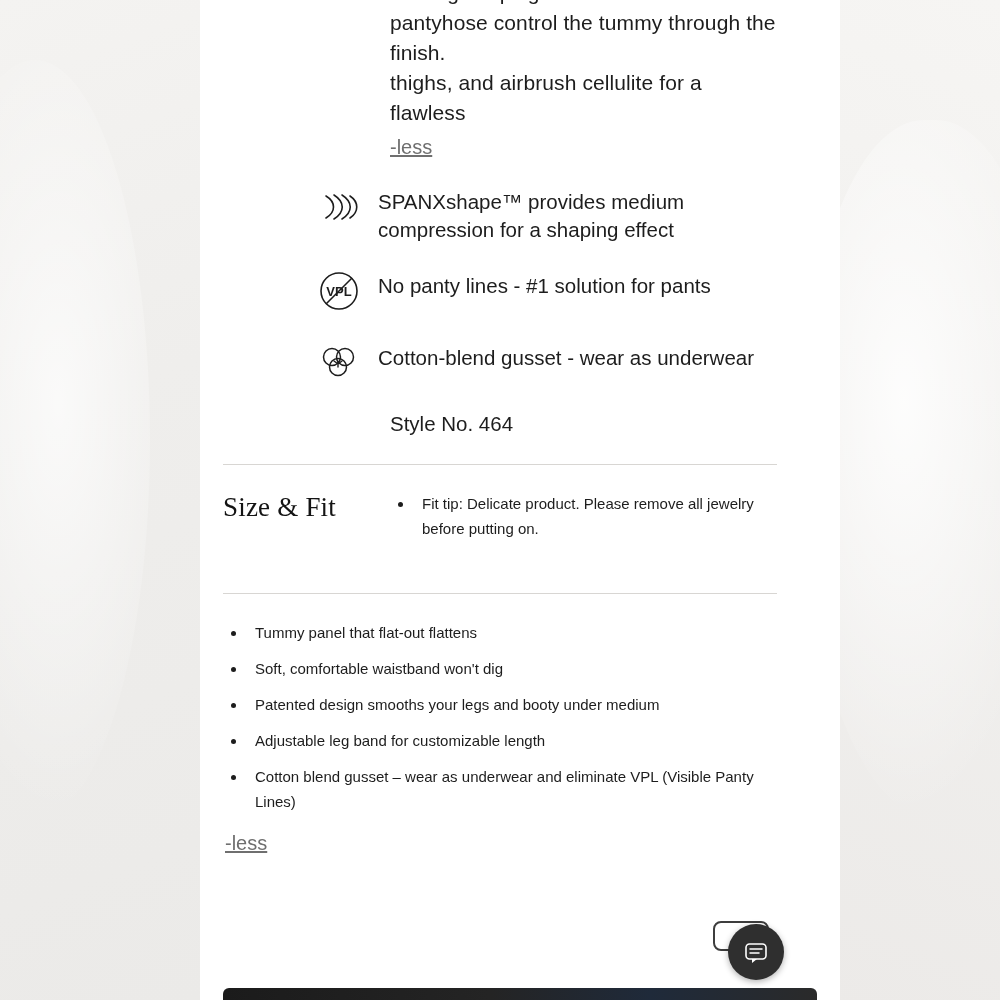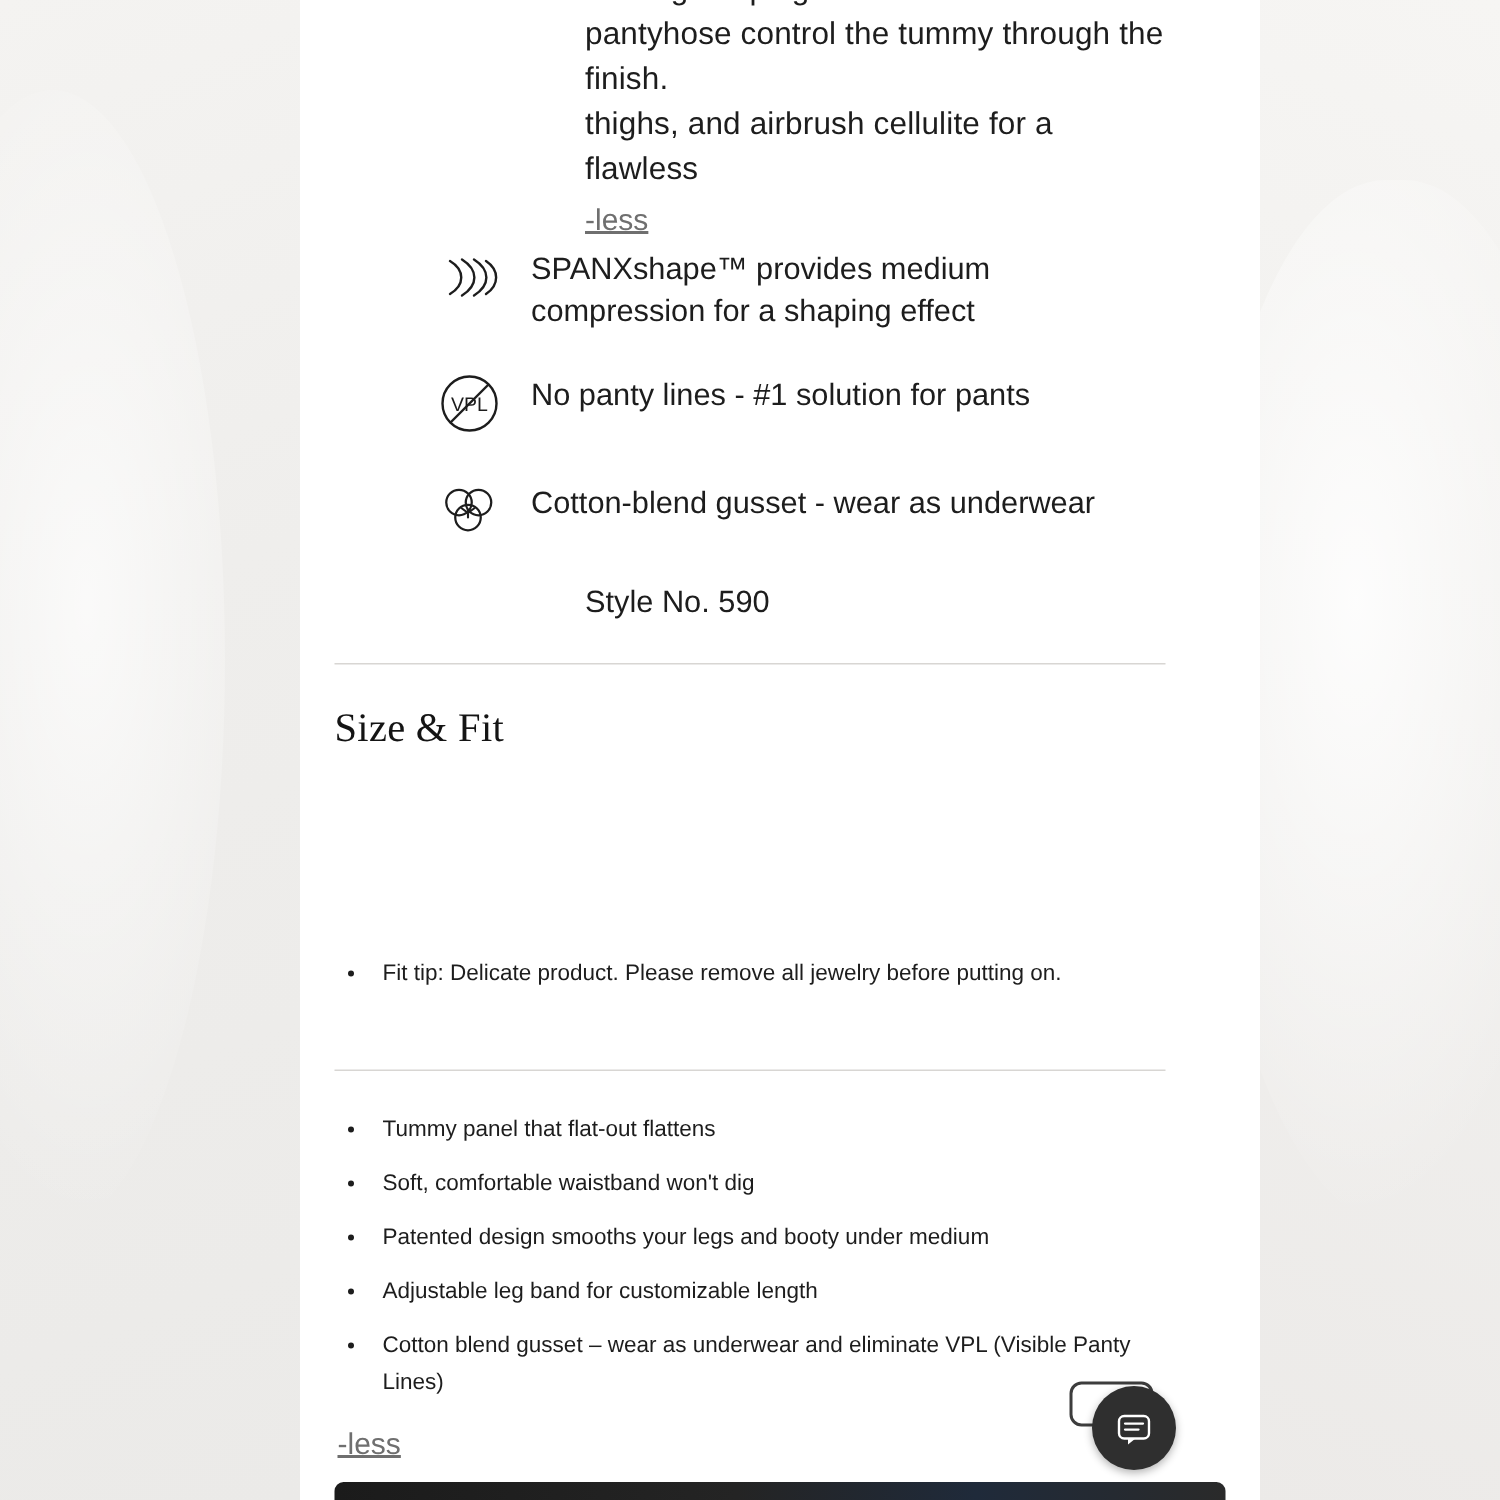--- a/index.html
+++ b/index.html
@@ -81,35 +81,38 @@
     font-size: 20px;
     line-height: 26px;
     color: #6f6f6f;
     text-decoration: underline;
     margin-top: 6px;
     cursor: pointer;
   }
 
   
   .features {
-    padding-left: 90px;
+    margin-top: 22px;
+    padding-left: 114px;
     padding-right: 22px;
   }
   .feature {
     display: flex;
     align-items: flex-start;
     margin-bottom: 22px;
   }
   .feature-icon {
     flex: 0 0 50px;
     width: 50px;
     height: 50px;
     margin-right: 14px;
     display: flex;
     align-items: center;
+    justify-content: center;
+    font-weight: bold;
   }
   .feature-text {
     font-size: 20.5px;
     line-height: 28px;
     color: #1d1d1d;
     padding-top: 6px;
   }
 
   .style-no {
     padding-left: 190px;
@@ -121,21 +124,20 @@
 
   
   .divider {
     height: 1px;
     background: #d8d6d3;
     margin: 26px 23px 0 23px;
   }
   .section {
     display: flex;
     padding: 26px 23px 26px 23px;
-    flex-direction: column;
   }
   .section-title {
     flex: 0 0 167px;
     font-family: "Liberation Serif", serif;
     font-size: 27px;
     line-height: 32px;
     color: #141414;
     font-weight: 400;
     letter-spacing: 0.2px;
   }
@@ -249,21 +251,21 @@
               <circle cx="29" cy="17" r="8.5" fill="none" stroke="#1d1d1d" stroke-width="1.5"></circle>
               <circle cx="22" cy="27" r="8.5" fill="none" stroke="#1d1d1d" stroke-width="1.5"></circle>
               <path d="M22 22 L22 27 M22 24 L18 21 M22 24 L26 21" fill="none" stroke="#1d1d1d" stroke-width="1.4" stroke-linecap="round"></path>
             </svg>
           </div>
           <div class="feature-text">Cotton-blend gusset - wear as underwear</div>
         </div>
 
       </div>
 
-      <div class="style-no">Style No. 590</div>
+      <div class="style-no">Style No. 464</div>
 
       <div class="divider"></div>
       <div class="section">
         <div class="section-title">Size &amp; Fit</div>
         <div class="section-body">
           <ul class="bullets">
             <li>Fit tip: Delicate product. Please remove all jewelry before putting on.</li>
           </ul>
         </div>
       </div>

